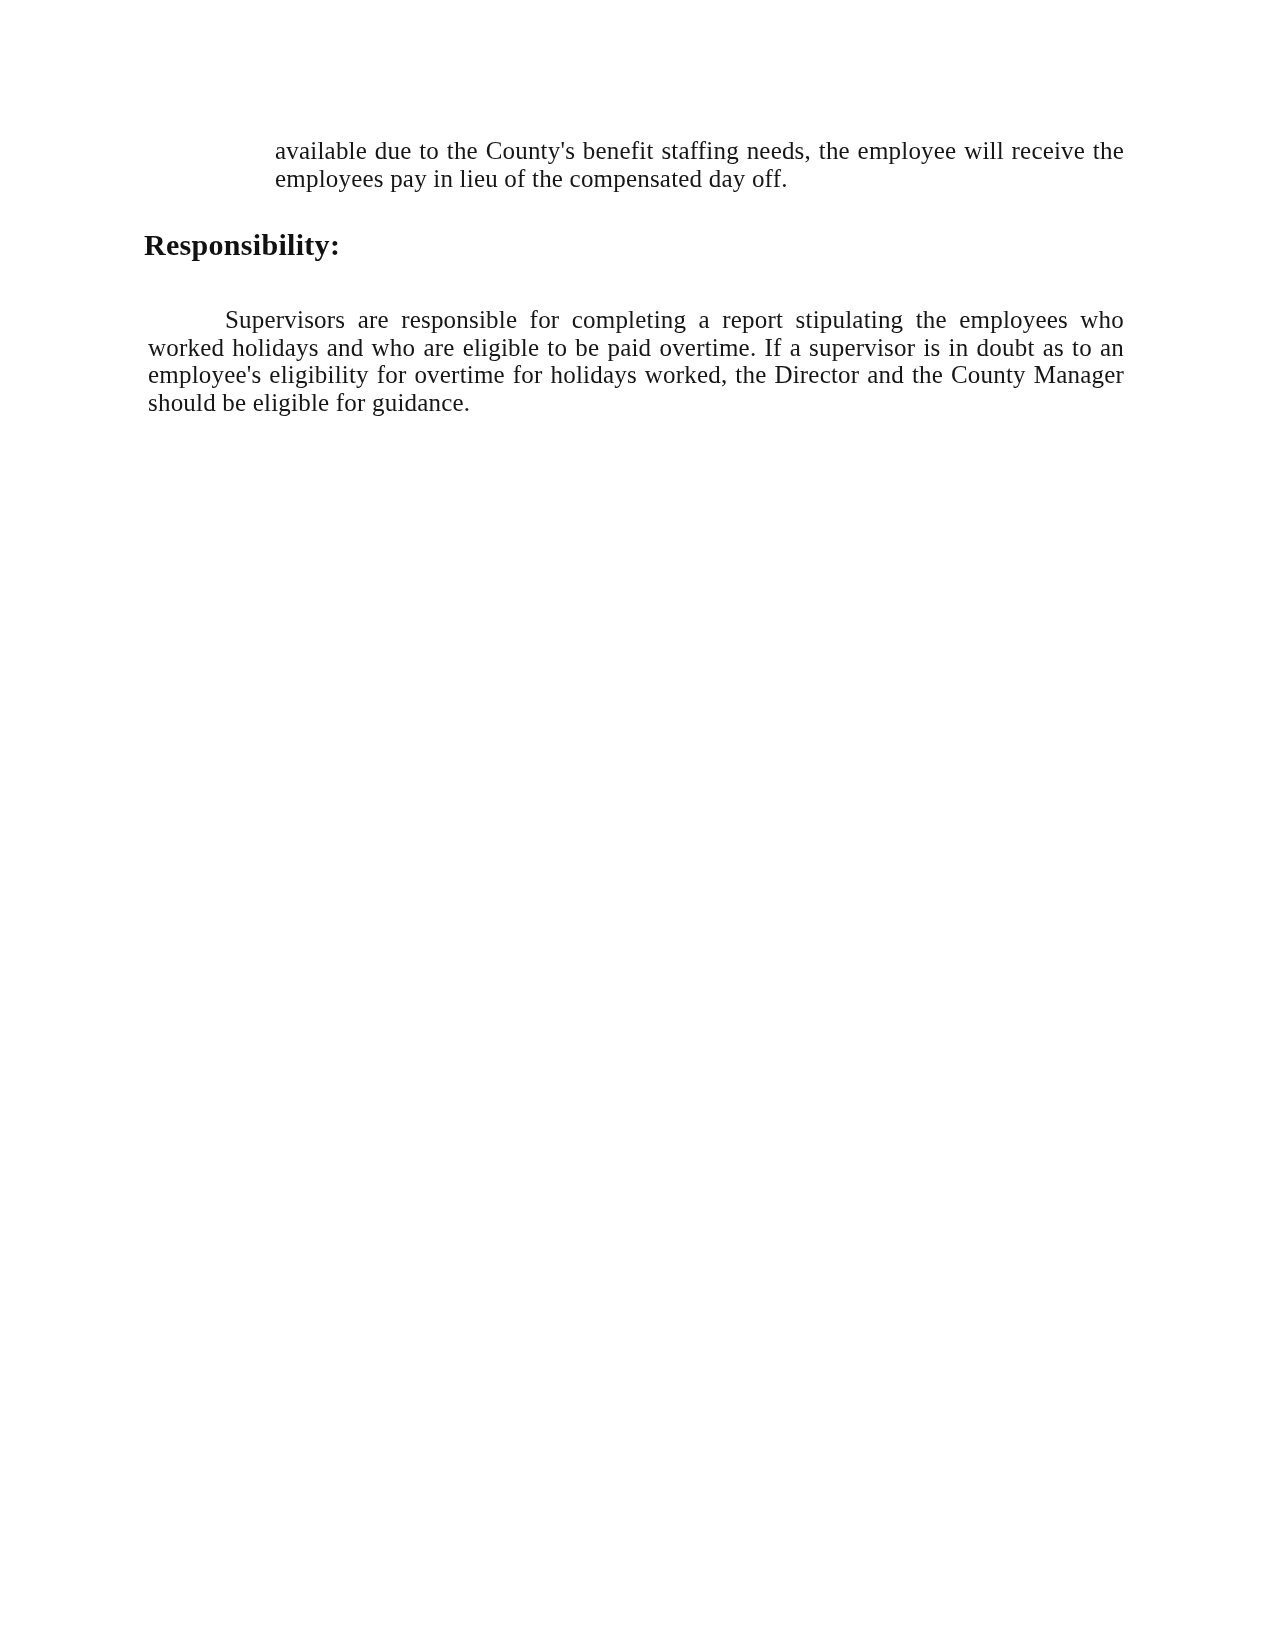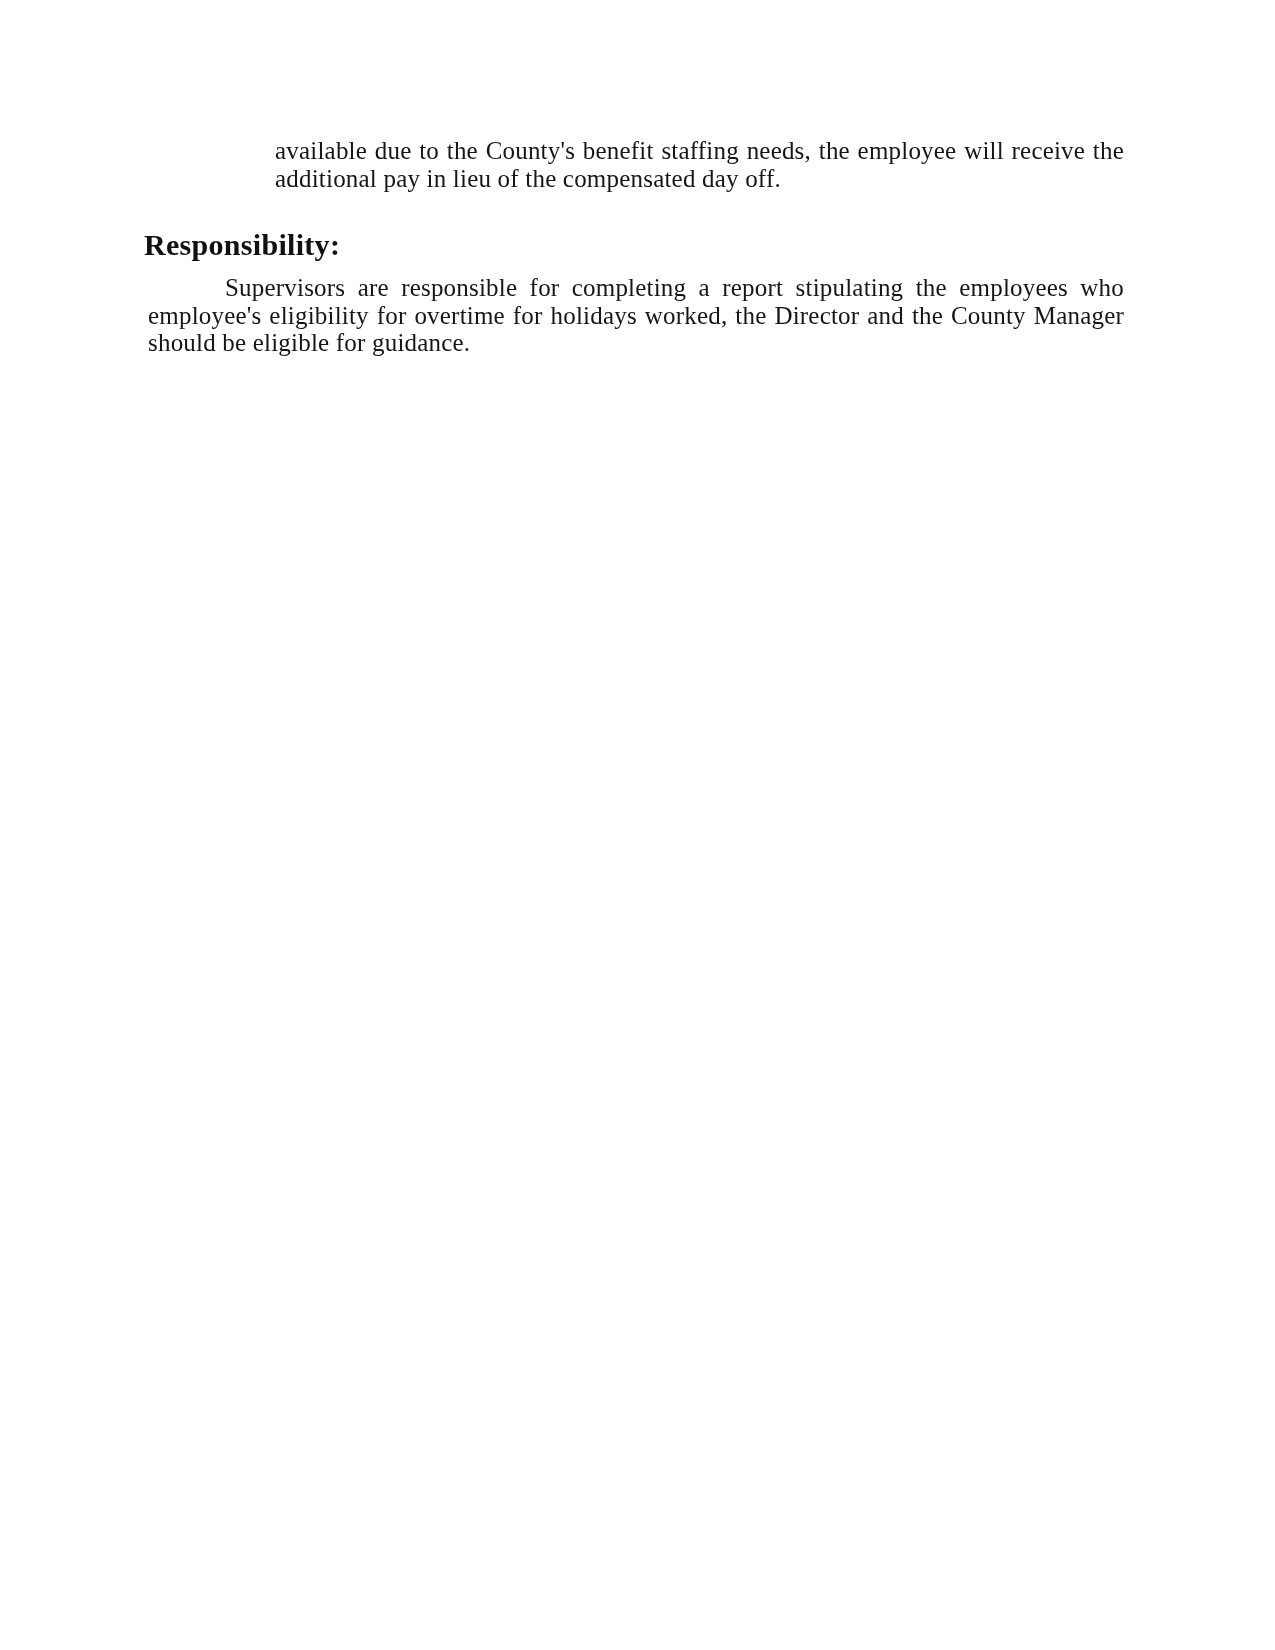--- a/index.html
+++ b/index.html
@@ -42,47 +42,48 @@
     left: 144px;
     top: 228px;
     margin: 0;
     font-size: 30px;
     font-weight: bold;
     letter-spacing: 0.3px;
     color: #111111;
   }
   .para2 {
     left: 148px;
-    top: 274px;
+    top: 306px;
     width: 976px;
   }
   .pagenum {
     position: absolute;
     left: 583px;
     top: 1512px;
     font-family: "DejaVu Sans Mono", monospace;
     font-size: 27px;
     font-weight: normal;
     letter-spacing: 3px;
     color: #3d3d3d;
   }
 </style>
 </head>
 <body>
 
 <div class="page">
 
   <div class="para para1">
     <div class="jline">available due to the County's benefit staffing needs, the employee will receive the</div>
-    <div class="plainline">additional pay in lieu of the compensated day off.</div>
+    <div class="plainline">employees pay in lieu of the compensated day off.</div>
   </div>
 
   <h2 class="heading">Responsibility:</h2>
 
   <div class="para para2">
     <div class="jline firstline-indent">Supervisors are responsible for completing a report stipulating the employees who</div>
+    <div class="jline">worked holidays and who are eligible to be paid overtime.  If a supervisor is in doubt as to an</div>
     <div class="jline">employee's eligibility for overtime for holidays worked, the Director and the County Manager</div>
     <div class="plainline">should be eligible for guidance.</div>
   </div>
 
   <div class="pagenum">38</div>
 
 </div>
 
 </body></html>

